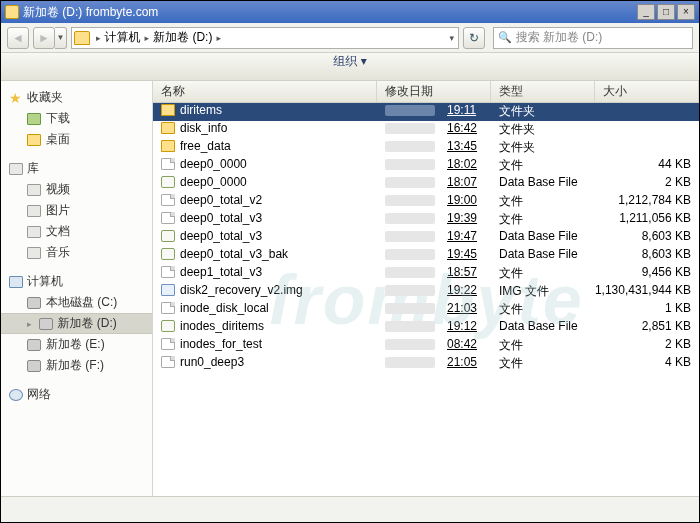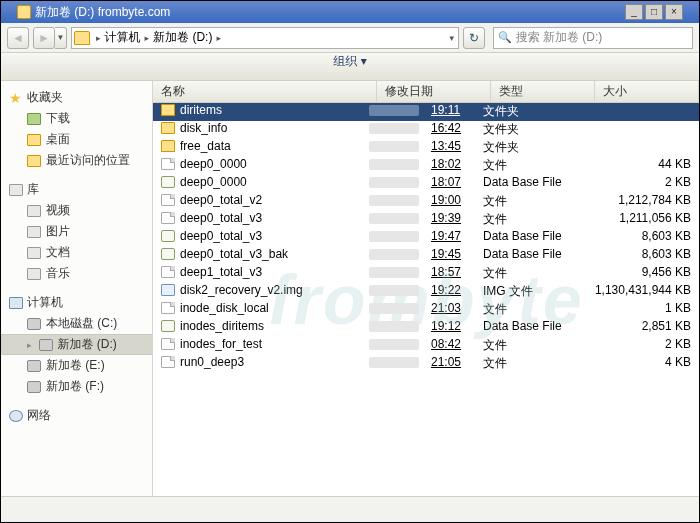--- a/index.html
+++ b/index.html
@@ -1,19 +1,19 @@
 <!DOCTYPE html>
 <html><head>
 <meta charset="utf-8">
 <style>
   * { box-sizing: border-box; font-family: "Microsoft YaHei", "SimSun", Tahoma, sans-serif; font-size: 12px; }
   body { margin: 0; background: #ece9d8; }
   .window { width: 700px; height: 523px; border: 1px solid #000; background: #fff; display: flex; flex-direction: column; }
   
-  .titlebar { height: 22px; background: linear-gradient(#6688cc, #3a6ac0); display: flex; align-items: center; padding: 0 16px; color: #fff; }
+  .titlebar { height: 22px; background: linear-gradient(#6688cc, #3a6ac0); display: flex; align-items: center; padding: 0 4px; color: #fff; }
   .titlebar .ticon { width: 14px; height: 14px; background: #ffe08a; border: 1px solid #cc9900; margin-right: 4px; border-radius: 2px; }
   .titlebar .title { flex: 1; font-weight: normal; }
   .titlebar .wbtn { width: 18px; height: 16px; background: #d6d3ce; border: 1px solid #888; margin-left: 2px; display: flex; align-items: center; justify-content: center; color: #222; font-size: 10px; line-height: 1; cursor: default; }
   
   .addrbar { height: 30px; background: #f2f2ee; border-bottom: 1px solid #cfcfc6; display: flex; align-items: center; padding: 2px 6px; gap: 4px; }
   .navbtn { width: 22px; height: 22px; border: 1px solid #b0b0a8; border-radius: 3px; background: linear-gradient(#fefefe,#e6e6de); display: flex; align-items: center; justify-content: center; color: #4a6; }
   .navbtn.disabled { color: #bbb; }
   .navdrop { display: flex; align-items: center; }
   .navdrop .sm { width: 12px; height: 22px; border: 1px solid #b0b0a8; border-left: none; border-radius: 0 3px 3px 0; background: linear-gradient(#fefefe,#e6e6de); display:flex;align-items:center;justify-content:center;font-size:8px;color:#555; }
   .breadcrumb { flex: 1; height: 22px; border: 1px solid #b0b0a8; background: #fff; display: flex; align-items: center; padding: 0 2px; }
@@ -56,21 +56,21 @@
   .col.size { width: 104px; }
   .list { flex: 1; overflow: auto; background: #fff; position: relative; }
   .watermark { position:absolute; left:0; top:0; right:0; bottom:0; pointer-events:none; display:flex; align-items:center; justify-content:center; font-size:70px; font-weight:700; color:rgba(160,200,200,0.25); font-style:italic; letter-spacing:2px; }
   .row { display: flex; align-items: flex-start; height: 18px; padding: 0; }
   .row.sel { background: #2a4a7a; color: #fff; }
   .row.sel .cell { color: #fff; }
   .cell { padding: 0 8px; display: flex; align-items: center; white-space: nowrap; overflow: hidden; }
   .cell.name { flex: 1; gap: 5px; }
   .cell.date { width: 114px; gap: 6px; text-decoration: underline; }
   .cell.type { width: 104px; }
-  .cell.size { width: 104px; justify-content: flex-end; margin-left: 16px; }
+  .cell.size { width: 104px; justify-content: flex-end; }
   .fico { width: 14px; height: 12px; flex-shrink: 0; }
   .fico.folder { background: #ffe08a; border: 1px solid #cc9900; border-radius: 1px 1px 0 0; }
   .fico.file { background: #fff; border: 1px solid #aaa; border-radius: 1px; position: relative; }
   .fico.file::after { content:""; position:absolute; right:-1px; top:-1px; width:4px; height:4px; background:#ddd; border-left:1px solid #aaa; border-bottom:1px solid #aaa; }
   .fico.db { background: #f8f8f4; border: 1px solid #88a060; border-radius: 2px; }
   .fico.img { background: #e8f0fc; border: 1px solid #7090c0; border-radius: 1px; }
   .blurdate { width: 50px; height: 11px; margin-right: 6px; background: #e6e6e6; border-radius: 2px; filter: blur(0.4px); }
   .row.sel .blurdate { background: #6a84aa; }
   
   .statusbar { height: 26px; border-top: 1px solid #cfcfc6; background: #f2f2ee; }
@@ -141,24 +141,20 @@
             <span>收藏夹</span>
           </div>
         <div class="gitem">
             <span class="ic dl"></span>
             <span>下载</span>
           </div>
         <div class="gitem">
             <span class="ic"></span>
             <span>桌面</span>
           </div>
-        <div class="gitem">
-            <span class="ic"></span>
-            <span>最近访问的位置</span>
-          </div>
       </div>
       <div class="group">
         <div class="ghdr">
             <span class="ic lib"></span>
             <span>库</span>
           </div>
         <div class="gitem">
             <span class="ic lib"></span>
             <span>视频</span>
           </div>

